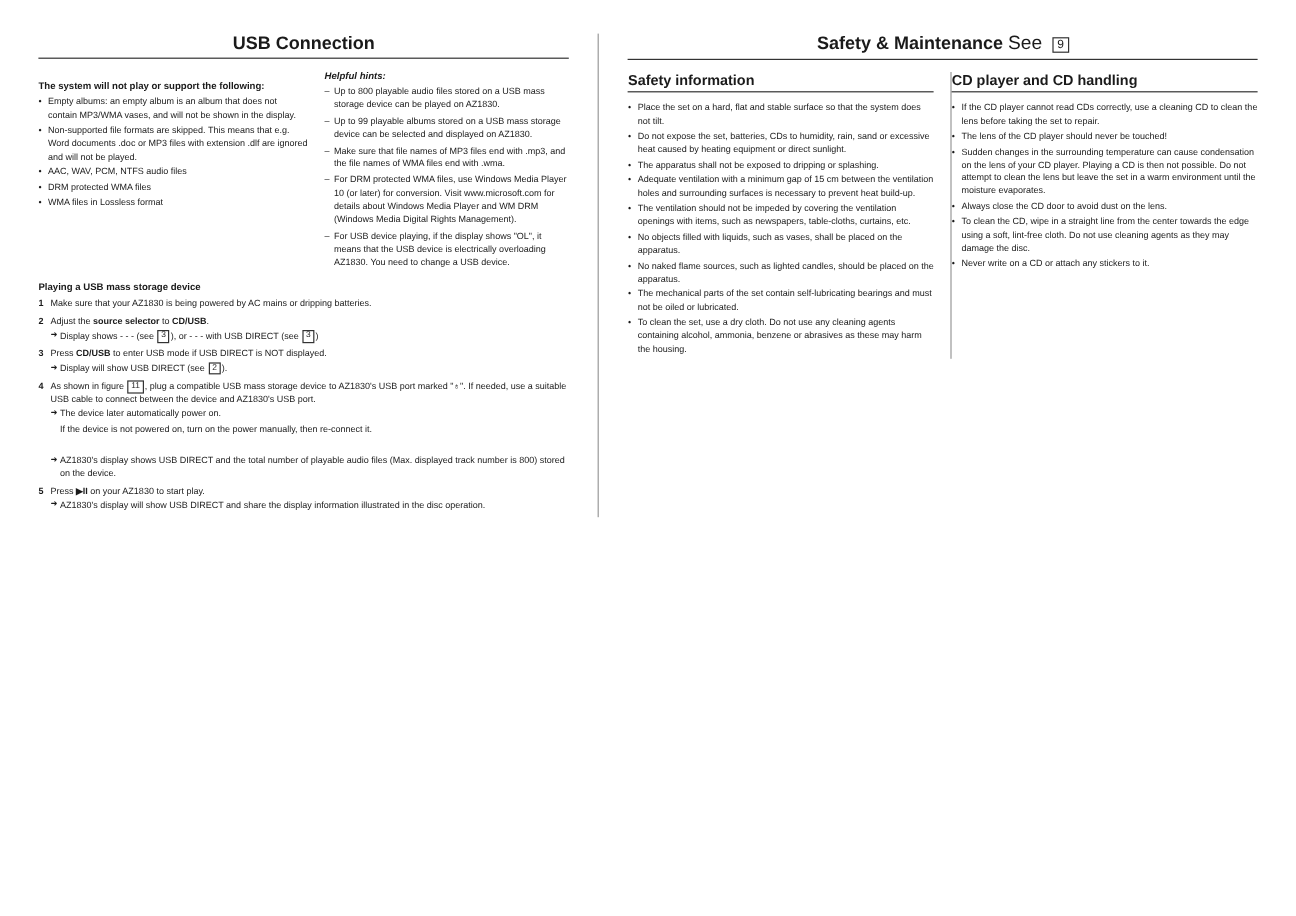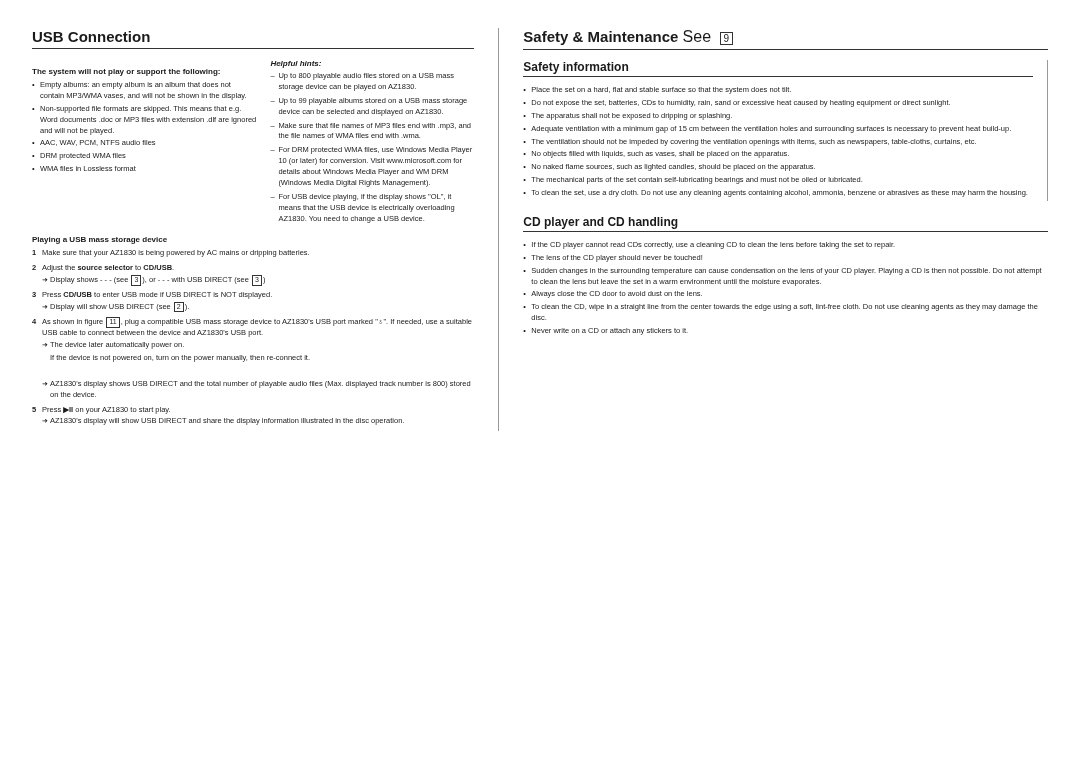--- a/index.html
+++ b/index.html
@@ -25,20 +25,21 @@
     .right-column {
       width: 54%;
       padding-left: 24px;
     }
     .section-title {
       font-size: 15px;
       font-weight: bold;
       border-bottom: 1.5px solid #333;
       padding-bottom: 3px;
       margin-bottom: 10px;
+      text-align: center;
     }
     .section-title .see-badge {
       font-size: 10px;
       font-weight: normal;
       border: 1px solid #333;
       padding: 0 3px;
       margin-left: 4px;
       display: inline-block;
       vertical-align: middle;
     }
@@ -123,22 +124,20 @@
     }
     .arrow-note::before {
       content: '➜';
       position: absolute;
       left: 0;
       top: 0;
       font-size: 7px;
     }
     .right-sections {
       display: flex;
-      gap: 14px;
-      flex-direction: column;
     }
     .safety-col {
       flex: 1;
       border-right: 1px solid #999;
       padding-right: 14px;
     }
     .cd-col {
       flex: 1;
       padding-left: 0;
     }

